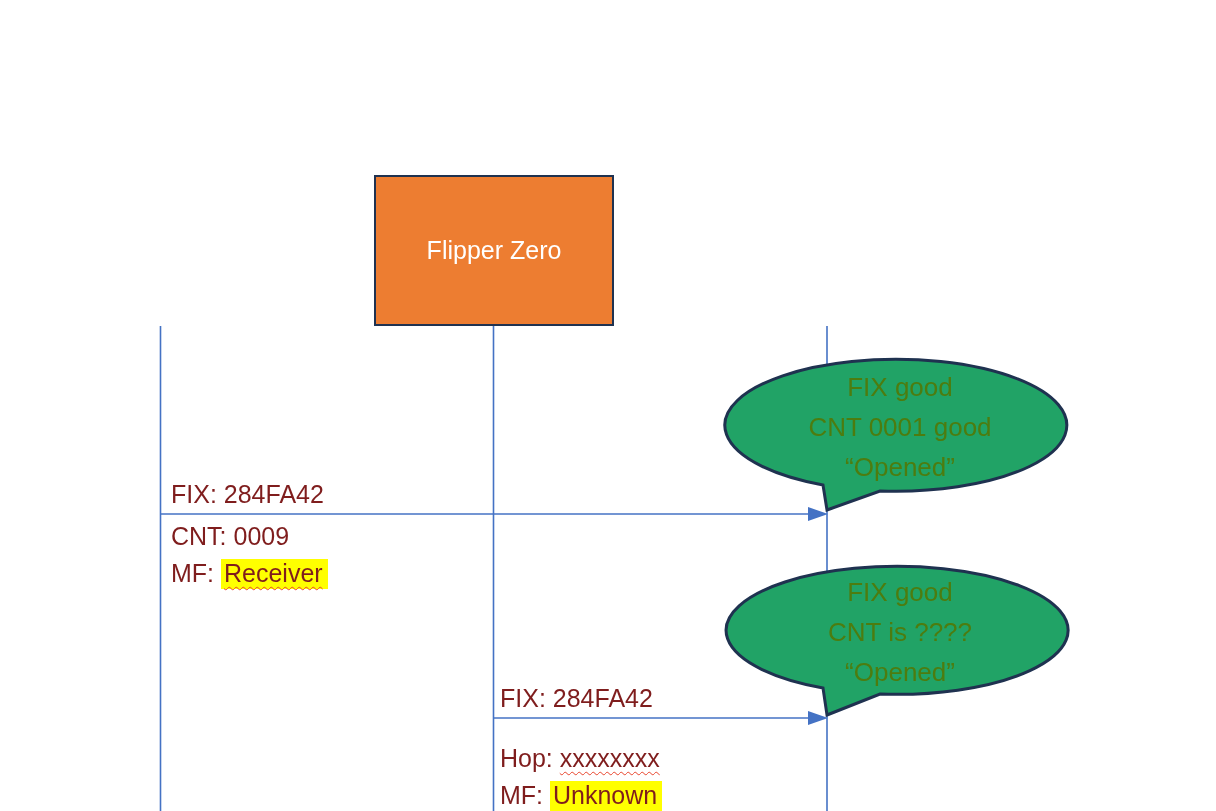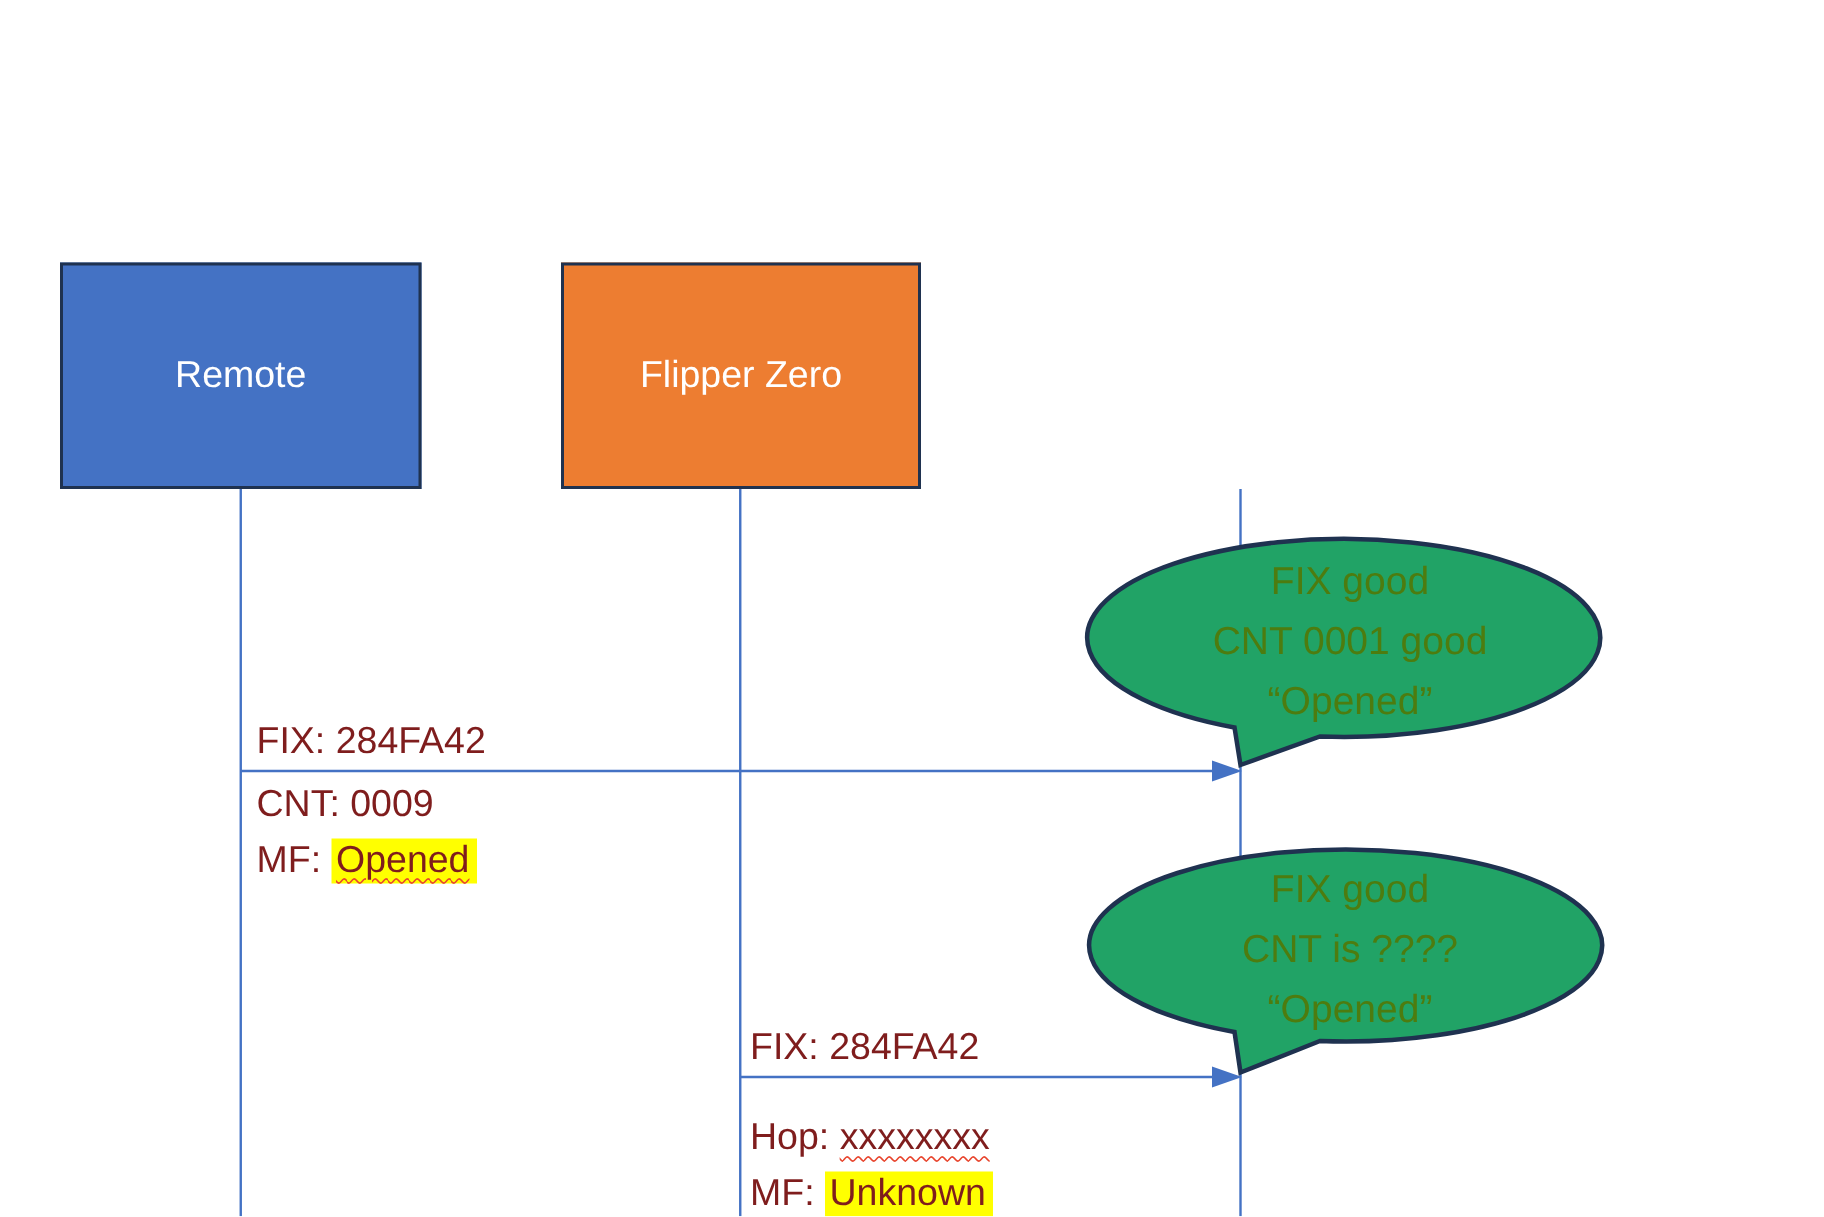--- a/index.html
+++ b/index.html
@@ -43,23 +43,20 @@
     text-decoration-color:var(--squiggle-red);text-decoration-thickness:1px;
     text-underline-offset:4px;
   }
 </style>
 </head>
 <body>
 
 <div class="slide">
 
 
-  <div class="actor actor-remote">
-    <span>Remote</span>
-  </div>
   <div class="actor actor-flipper">
     <span>Flipper Zero</span>
   </div>
 
   <svg class="overlay" viewBox="0 0 1216 811">
     <path class="lifeline" d="M160.5 326 V811"></path>
     <path class="lifeline" d="M493.5 326 V811"></path>
     <path class="lifeline" d="M827 326 V811"></path>
 
     <path class="msg-line" d="M160.5 514 H808"></path>
@@ -80,21 +77,21 @@
 
   <div class="bubble-text bubble-text-2">
     <div>FIX good</div>
     <div>CNT is ????</div>
     <div>“Opened”</div>
   </div>
 
   <div class="msg-label msg1-above">FIX: 284FA42</div>
   <div class="msg-label msg1-below">
     <div>CNT: 0009</div>
-    <div><span>MF: </span><span class="highlight squiggle">Opened</span></div>
+    <div><span>MF: </span><span class="highlight squiggle">Receiver</span></div>
   </div>
 
   <div class="msg-label msg2-above">FIX: 284FA42</div>
   <div class="msg-label msg2-below">
     <div><span>Hop: </span><span class="squiggle">xxxxxxxx</span></div>
     <div><span>MF: </span><span class="highlight">Unknown</span></div>
   </div>
 
 </div>
 

